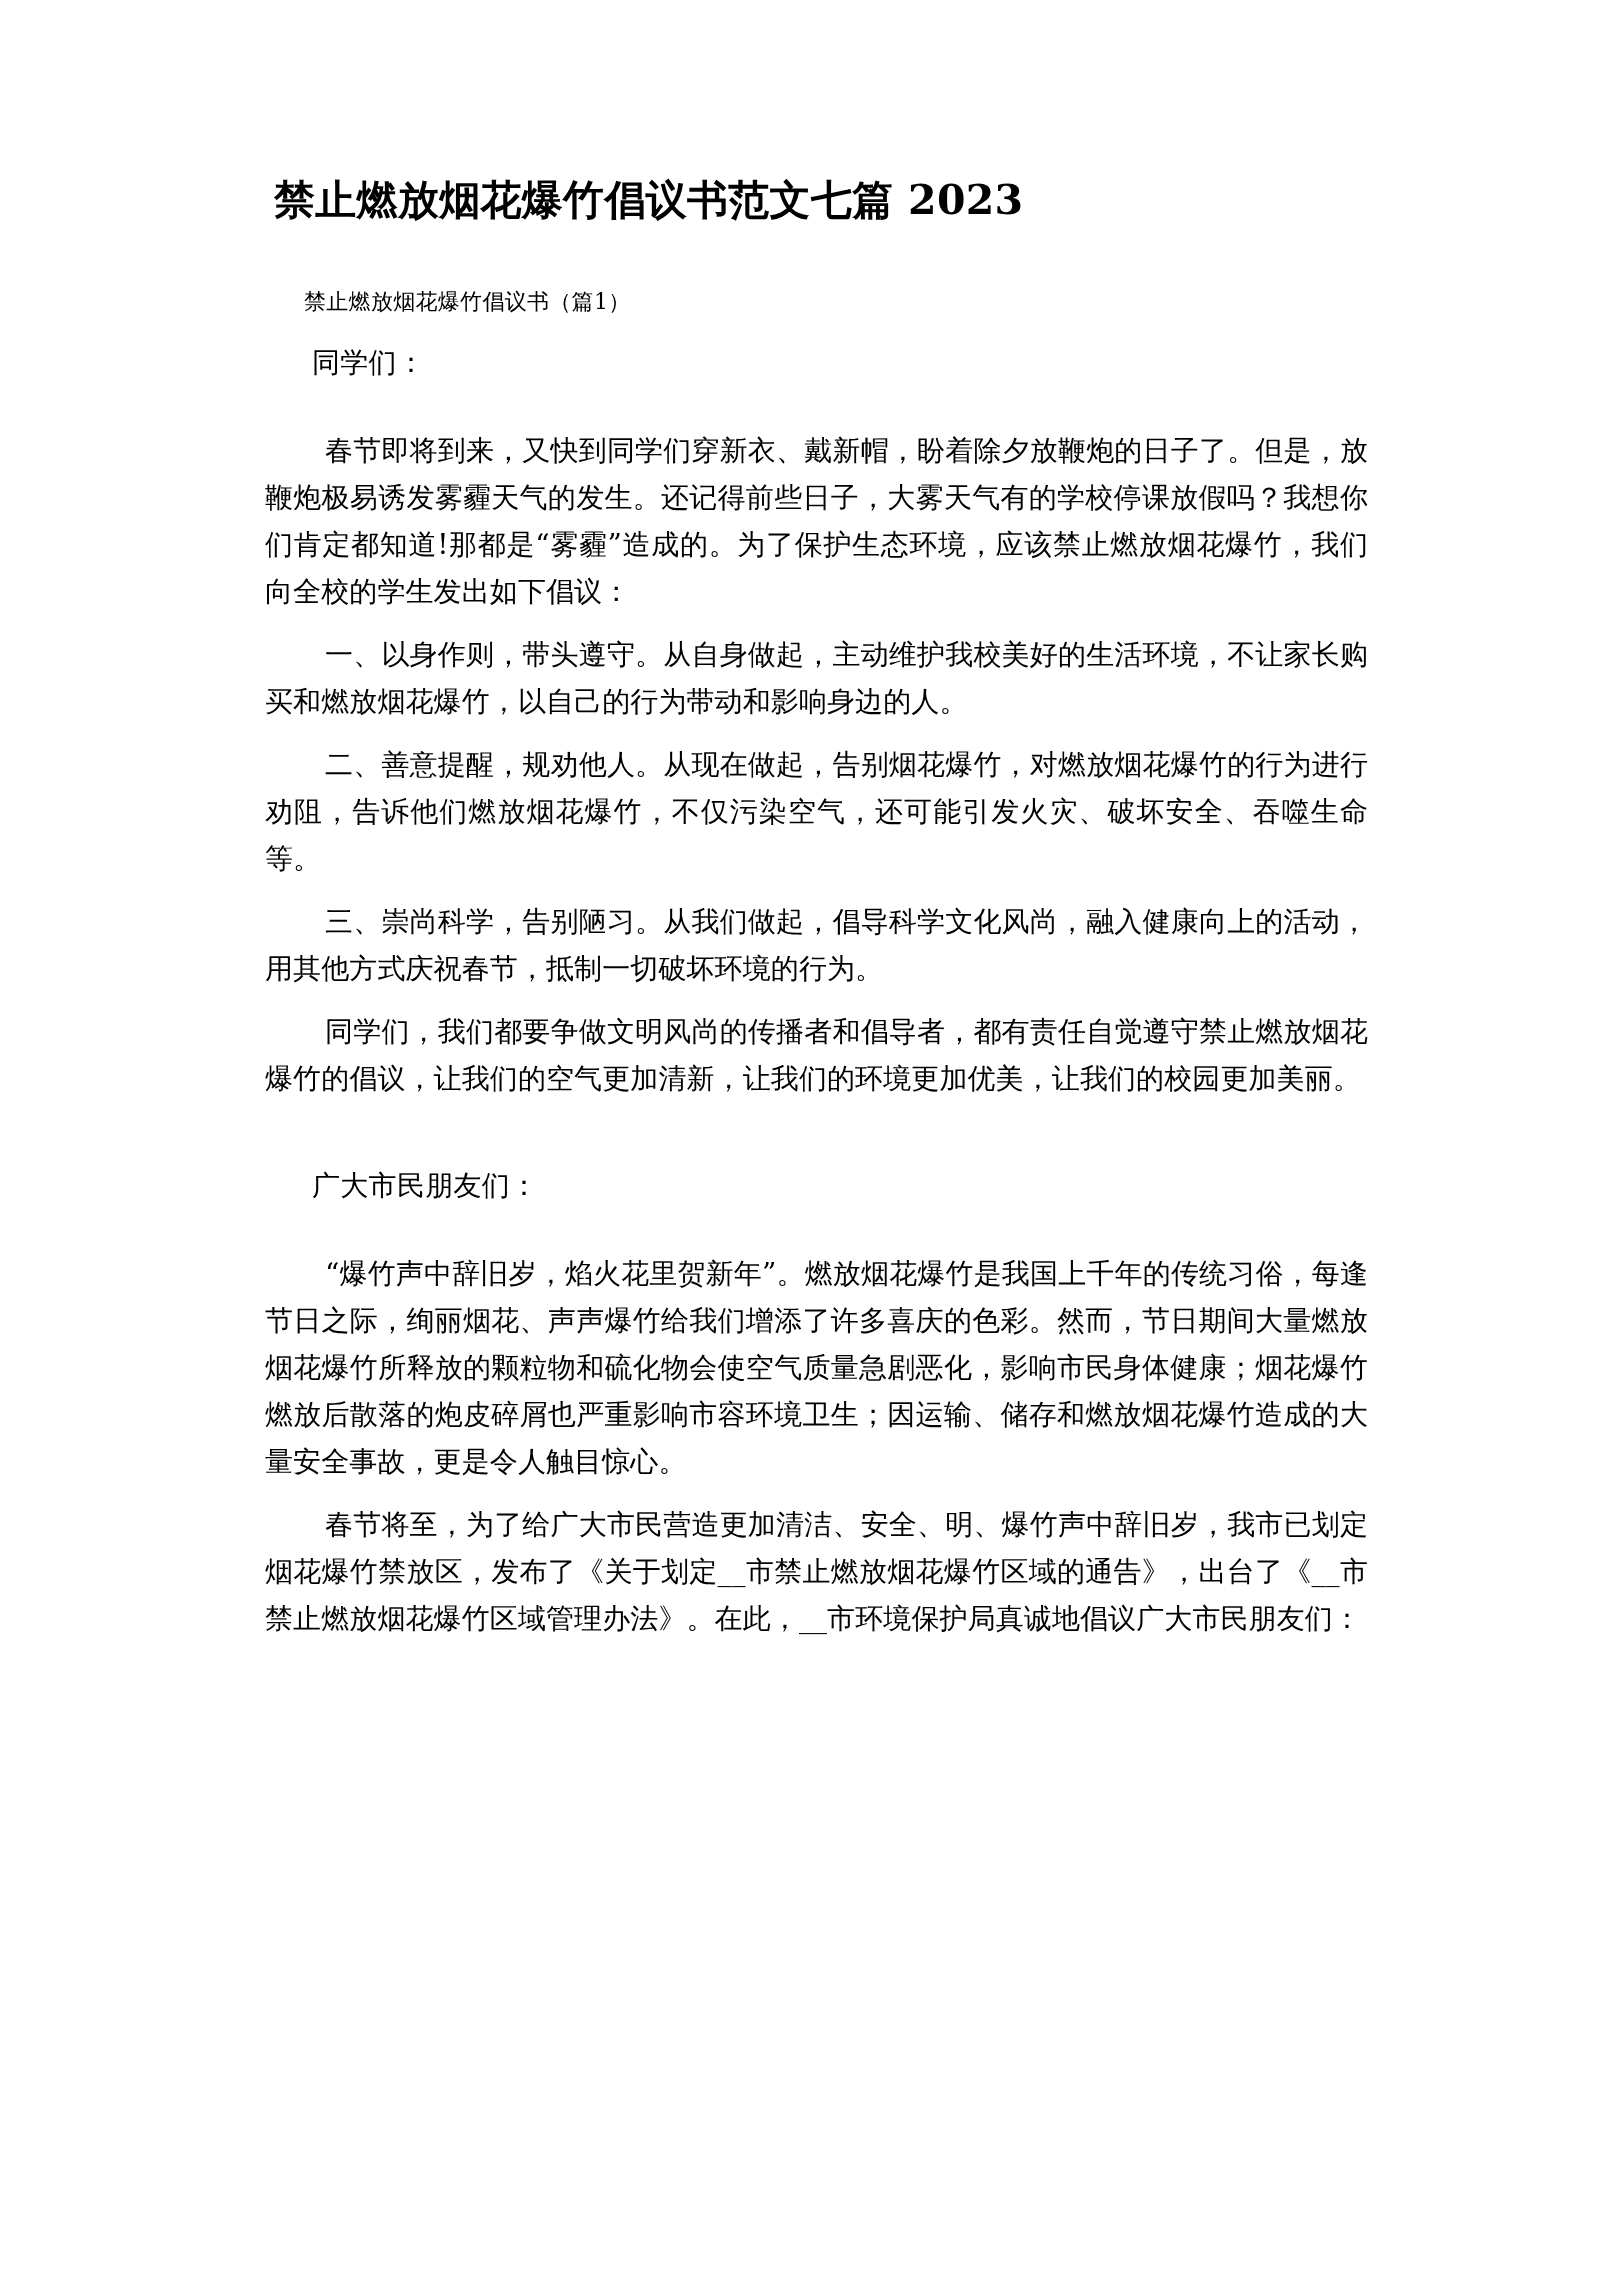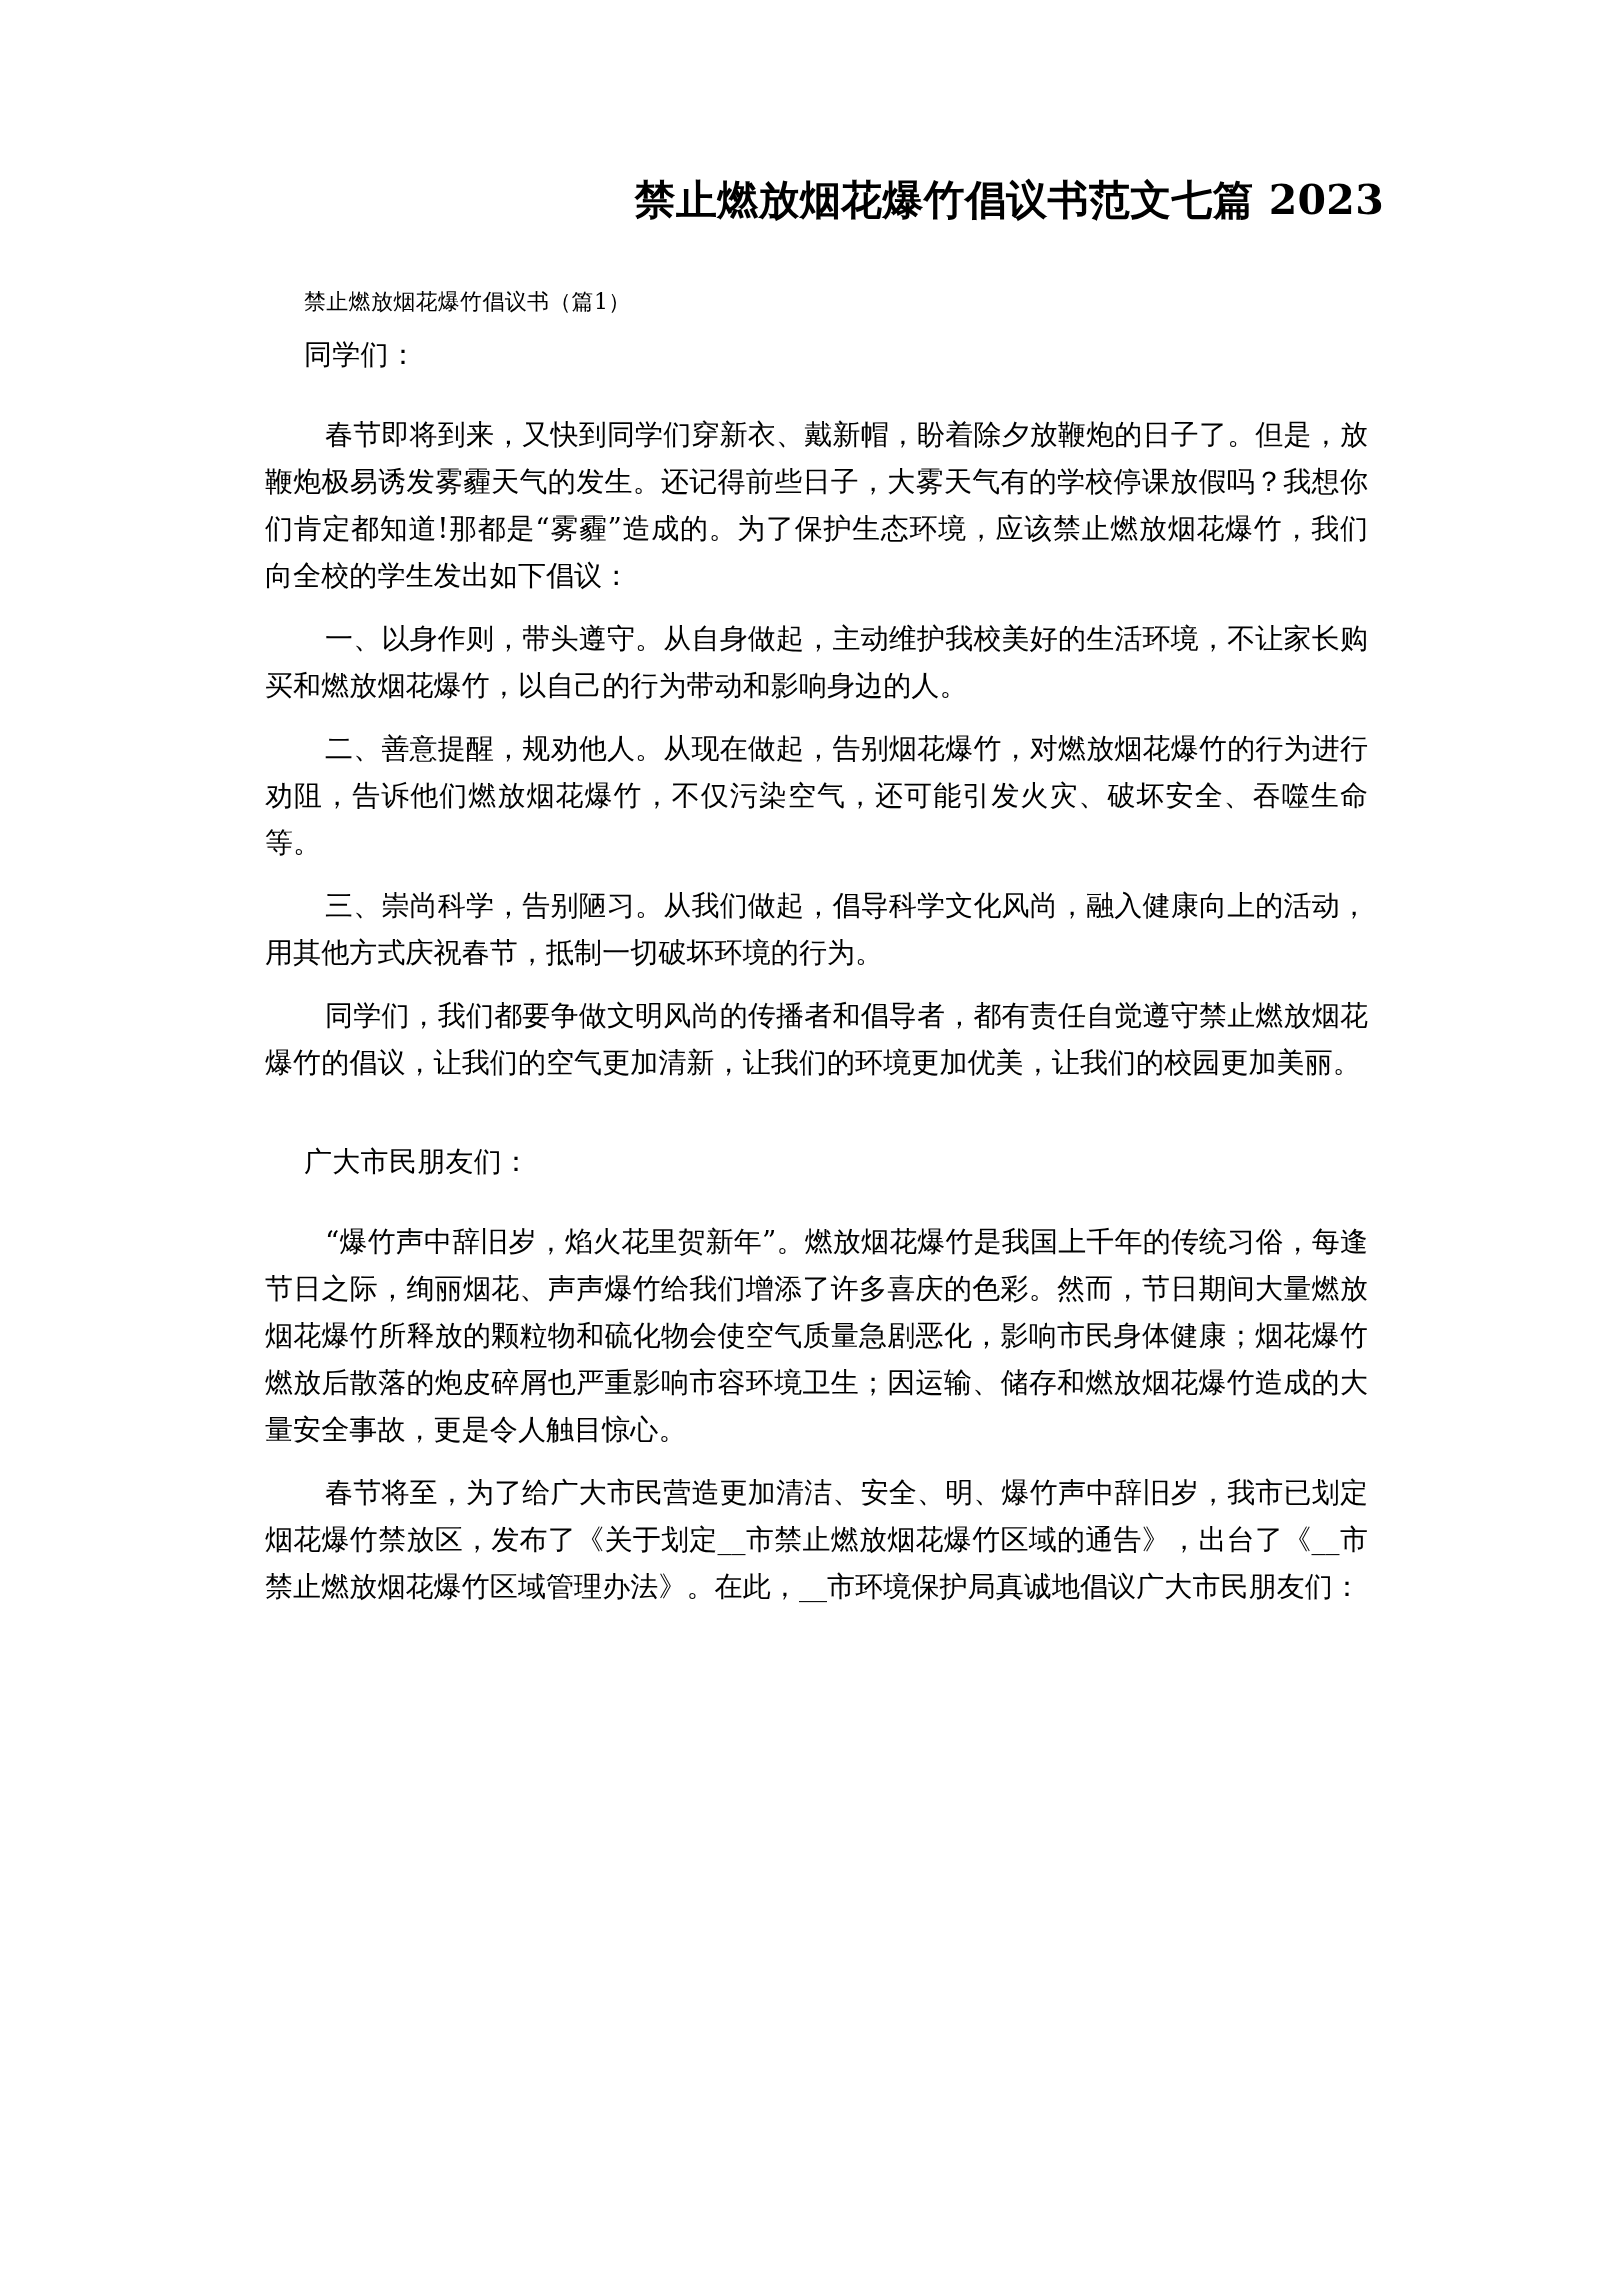--- a/index.html
+++ b/index.html
@@ -33,38 +33,38 @@
   }
 
   .doc-title {
     font-size: 41px;
     font-weight: 700;
     line-height: 1.25;
     letter-spacing: 0.3px;
     margin: 0;
     padding-top: 175px;
     padding-left: 25px;
-    text-align: right;
+    text-align: left;
     white-space: nowrap;
   }
 
   .section-heading {
     font-size: 22px;
     font-weight: 400;
     line-height: 1.0;
     margin: 0;
     padding-left: 55px;
     letter-spacing: 0.3px;
   }
 
   .salutation {
     font-size: 28px;
     font-weight: 400;
     line-height: 1.0;
-    margin: 0;
+    margin: 8px;
     padding-left: 55px;
     letter-spacing: 0.3px;
   }
 
   .para {
     font-size: 28px;
     font-weight: 400;
     line-height: 47px;
     margin: 16px;
     text-align: justify;

